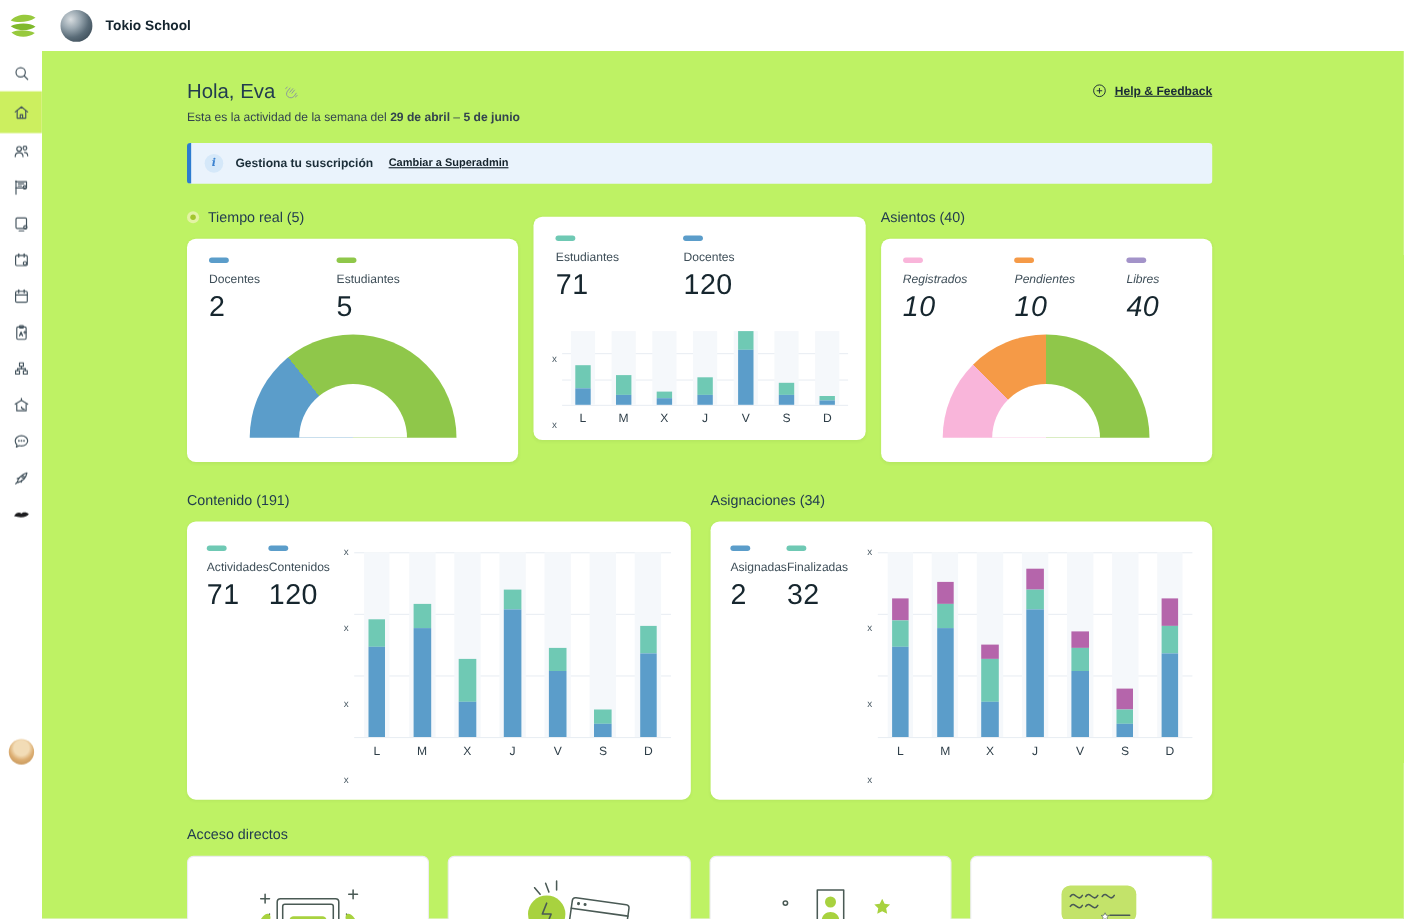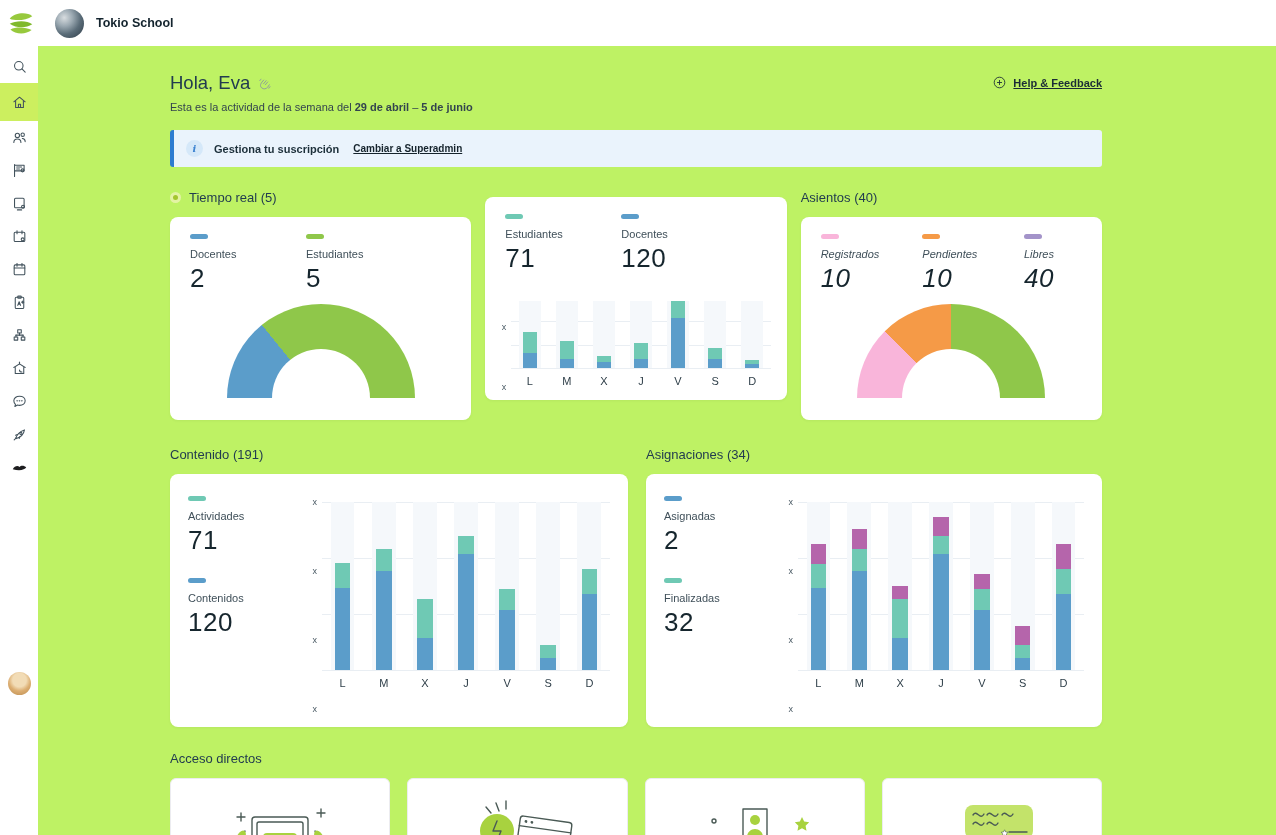--- a/index.html
+++ b/index.html
@@ -51,21 +51,21 @@
   .card.h1 { height:203px; padding:17px 20px; }
   .card.h2 { height:253px; padding:18px 18px; display:flex; }
 
   .legend-row { display:flex; gap:12px;align-items:center; }
   .legend-item { min-width:104px; }
   .legend-item.w3 { min-width:0; flex:1;font-style:italic; }
   .pill { width:18px; height:5px; border-radius:3px; }
   .l-label { margin-top:9px; font-size:11px; color:#3f4f59; }
   .l-num { margin-top:3px; font-size:26px; color:#16262e; letter-spacing:.5px; }
 
-  .legend-col { width:118px; flex:none; display:flex; flex-direction:column; padding-top:4px; }
+  .legend-col { width:118px; flex:none; display:flex; flex-direction:row; padding-top:4px; }
   .legend-col .legend-item { min-width:0; margin-bottom:22px; }
   .legend-col .legend-item:last-child { margin-bottom:0; }
 
   
   .halfdonut { position:absolute; bottom:22px; left:50%; transform:translateX(-50%); width:188px; height:94px; border-radius:94px 94px 0 0; overflow:hidden; }
   .hole { position:absolute; bottom:0; left:50%; transform:translateX(-50%); width:98px; height:49px; background:#fff; border-radius:49px 49px 0 0; }
 
   
   .chart { display:flex; }
   .chart-sm { position:absolute; left:10px; right:16px; bottom:13px; }

